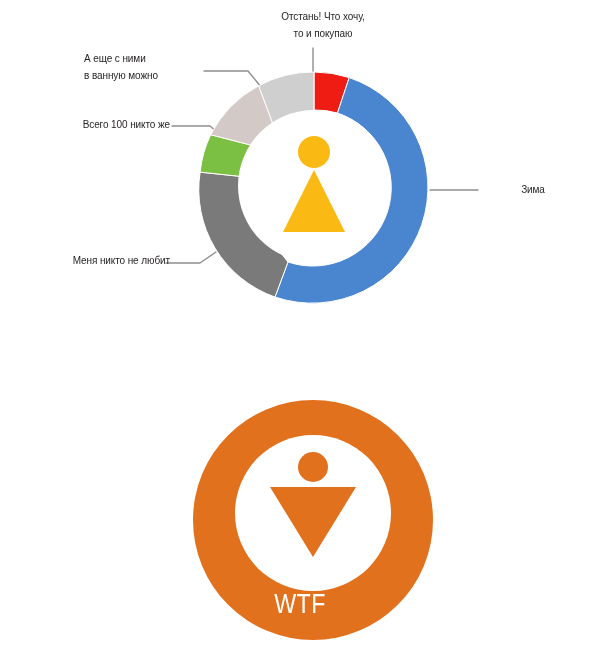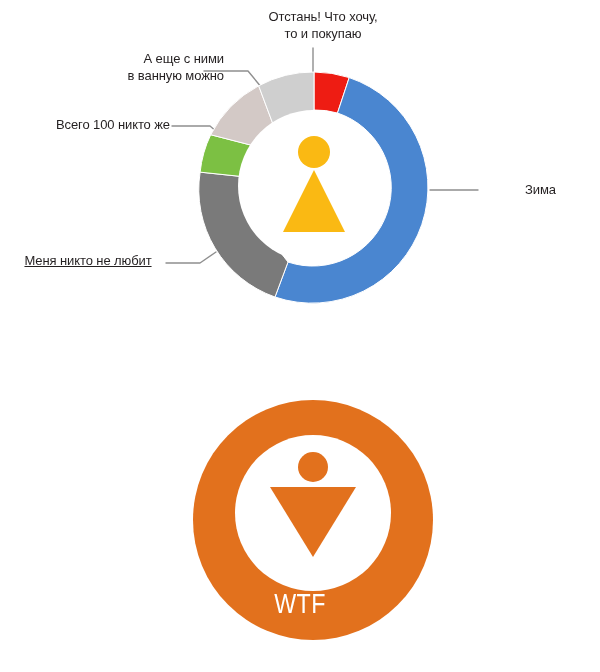--- a/index.html
+++ b/index.html
@@ -19,32 +19,32 @@
   #stage {
     position: absolute;
     left: 0; top: 0;
     width: 600px;
     height: 672px;
   }
 
   .label {
     position: absolute;
     font-family: "Liberation Sans", sans-serif;
-    font-size: 13px;
+    font-size: 10px;
     line-height: 17px;
     color: #231f20;
     white-space: pre-line;
     letter-spacing: -0.1px;
   }
 
   .label-top        { left: 238px; top: 8px;   width: 170px; text-align: center; }
-  .label-upperleft  { left: 84px;  top: 50px;  width: 140px; text-align: right;  }
+  .label-upperleft  { left: 84px;  top: 50px;  width: 140px;  }
   .label-green      { left: 10px;  top: 116px; width: 160px; text-align: right;  }
-  .label-gray       { left: 6px;   top: 252px; width: 164px; text-align: center; text-decoration: underline;  }
-  .label-right      { left: 456px; top: 181px; width: 100px; text-align: right;   }
+  .label-gray       { left: 6px;   top: 252px; width: 164px; text-align: right;  }
+  .label-right      { left: 483px; top: 181px; width: 100px; text-align: center;   }
 
   .wtf-text {
     position: absolute;
     left: 0;
     top: 589px;
     width: 600px;
     text-align: center;
     font-family: "Liberation Sans", sans-serif;
     font-size: 27px;
     font-weight: 400;

